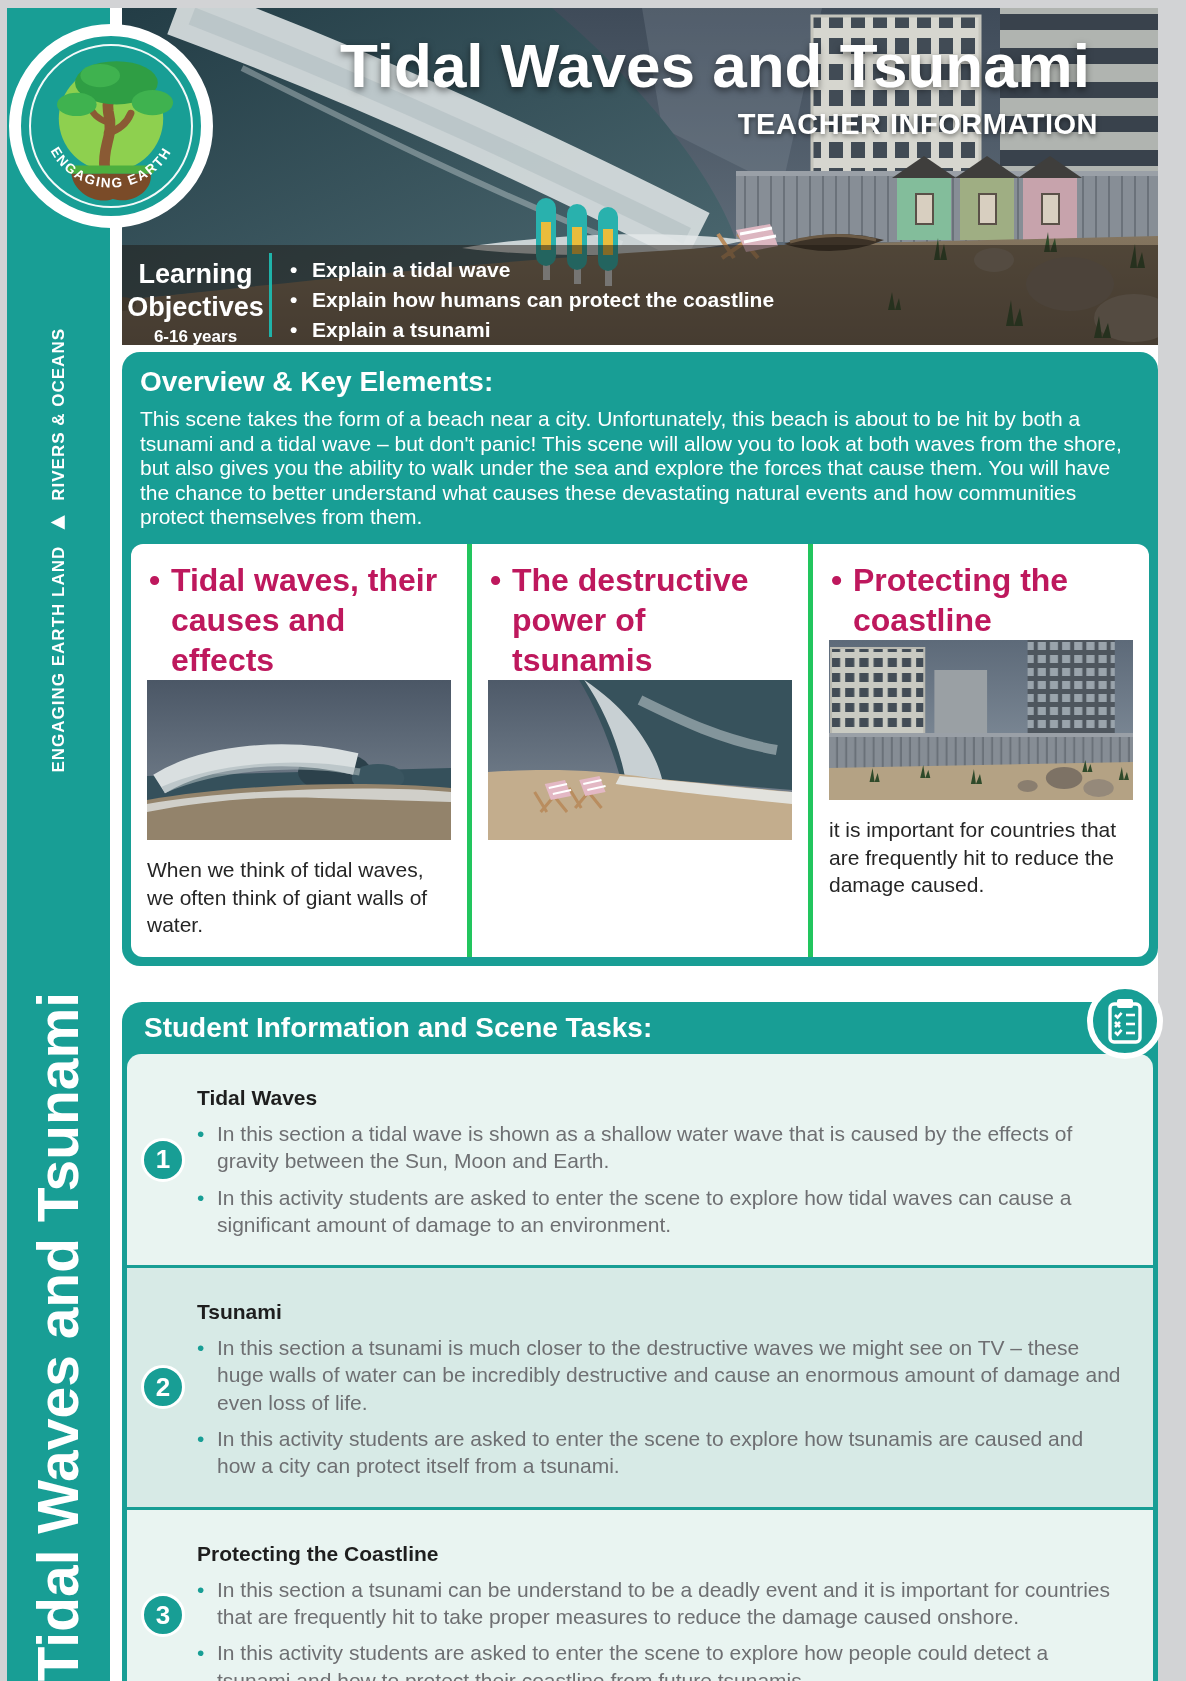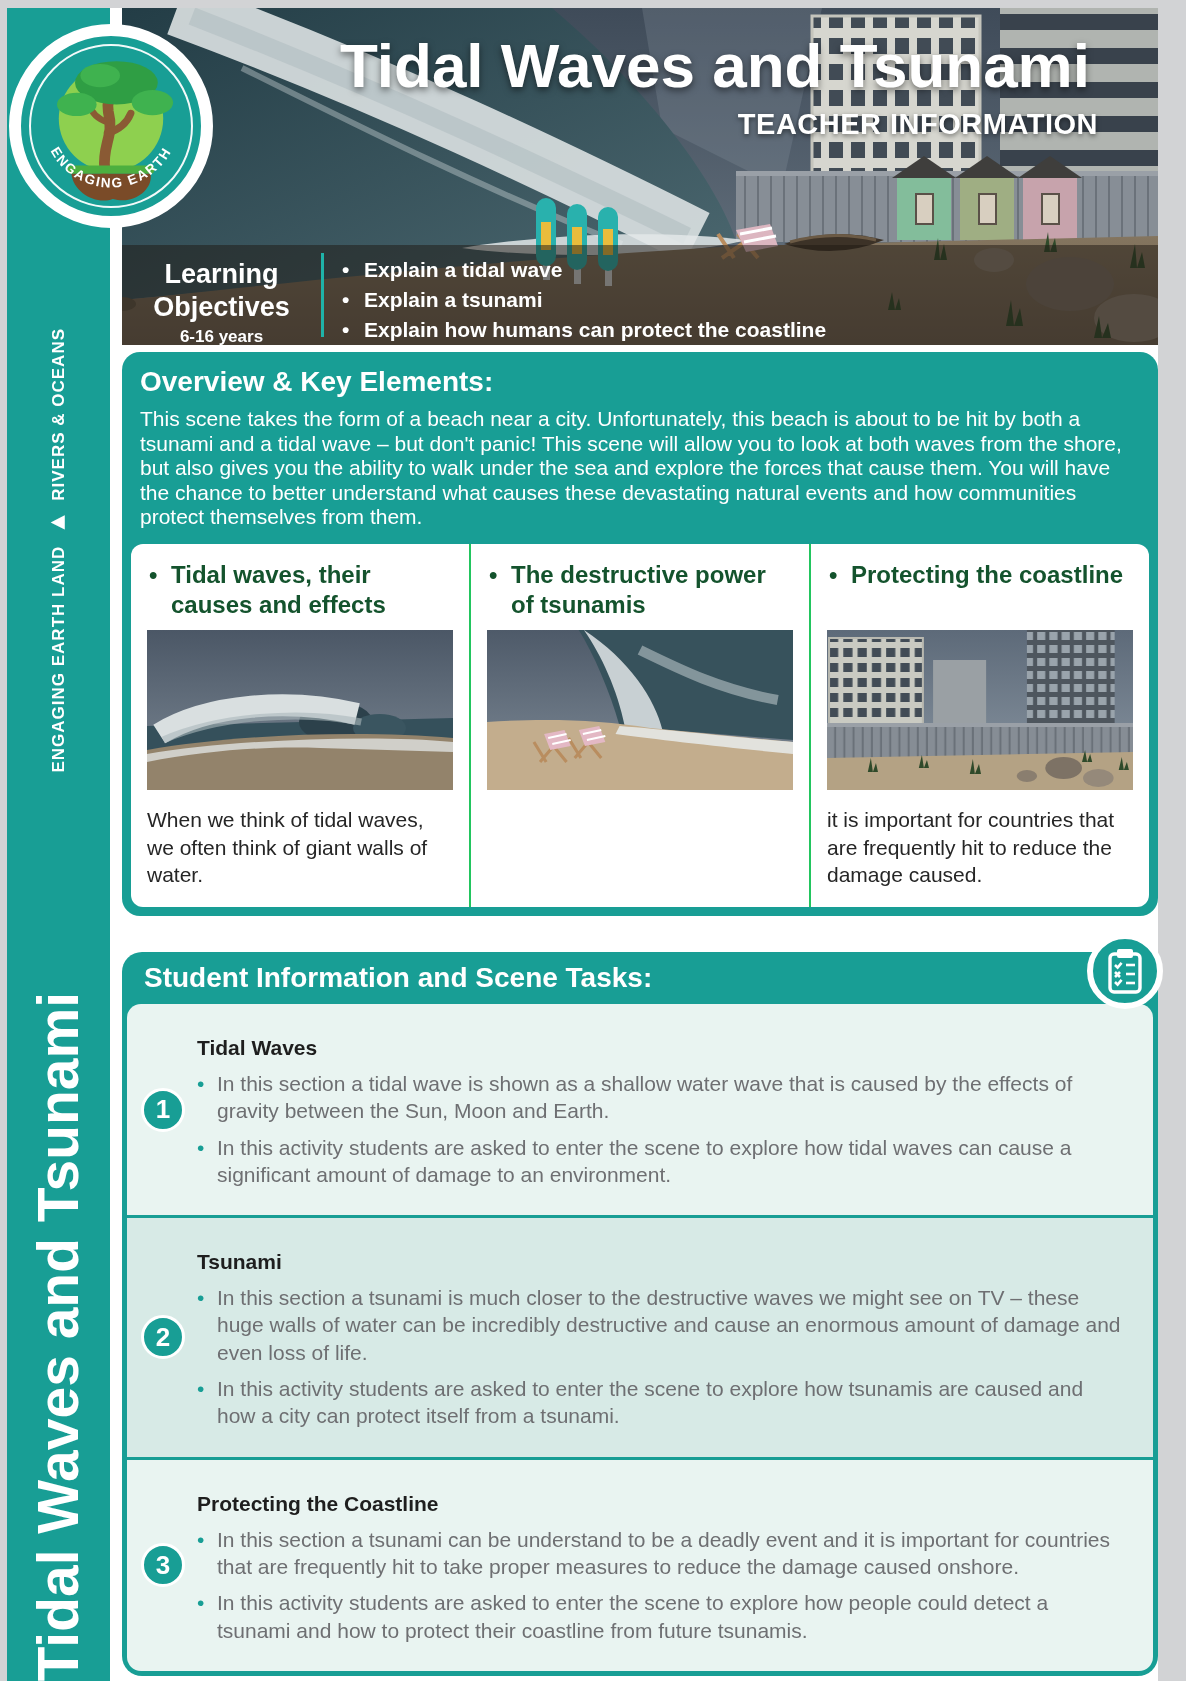--- a/index.html
+++ b/index.html
@@ -30,37 +30,37 @@
 
   
   .hero { position:relative; width:1036px; height:337px; overflow:hidden; }
   .hero svg.scene { position:absolute; inset:0; }
   .hero-title { position:absolute; top:22px; left:0; width:100%; text-align:center; padding-left:150px;
     color:#fff; font-size:62px; font-weight:bold; text-shadow:0 3px 7px rgba(0,0,0,.5); z-index:5; }
   .hero-sub { position:absolute; top:100px; right:60px; color:#fff; font-size:29px; font-weight:bold;
     letter-spacing:.5px; text-shadow:0 2px 5px rgba(0,0,0,.5); z-index:5; }
   .objectives { position:absolute; left:0; bottom:0; width:100%; height:100px;
     background:rgba(30,24,18,.50); display:flex; z-index:4; }
-  .obj-left { width:199px; text-align:center; color:#fff; padding-top:13px; }
+  .obj-left { width:147px; text-align:center; color:#fff; padding-top:13px; }
   .obj-left .l1 { font-size:27px; font-weight:bold; line-height:1.22; }
   .obj-left .age { font-size:17px; font-weight:bold; margin-top:3px; }
   .obj-divider { width:3px; background:#1fb3a9; margin:8px 0; }
   .obj-list { list-style:none; padding:10px 0 12px 18px; color:#fff; }
   .obj-list li { position:relative; padding-left:22px; font-size:21px; font-weight:bold; line-height:1.42; }
   .obj-list li::before { content:"•"; position:absolute; left:0; }
 
   
   .overview { margin-top:7px; background:#189e95; border-radius:18px; padding:14px 18px 9px 18px; }
   .overview h2 { color:#fff; font-size:28px; font-weight:bold; margin-bottom:9px; }
   .overview .body { color:#fff; font-size:21px; line-height:1.17; margin-bottom:14px; max-width:990px; }
   .ov-inner { background:#fff; border-radius:12px; margin:0 -9px 0 -9px; display:flex; }
   .ov-col { flex:1 1 0; padding:16px 16px 18px 16px; }
-  .ov-col + .ov-col { border-left:2px solid #22c55e; }
-  .ov-col h3 { color:#14532d; font-size:24px; font-weight:bold; line-height:1.25;
-    position:relative; padding-left:24px; min-height:62px; margin-bottom:8px; }
+  .ov-col + .ov-col { border-left:5px solid #22c55e; }
+  .ov-col h3 { color:#be185d; font-size:32px; font-weight:bold; line-height:1.25;
+    position:relative; padding-left:24px; min-height:62px; margin-bottom:0; }
   .ov-col h3::before { content:"•"; position:absolute; left:2px; }
   .ov-img { width:100%; height:160px; display:block; }
   .ov-cap { margin-top:16px; color:#262626; font-size:21px; line-height:1.32; }
 
   
   .tasks { position:relative; margin-top:36px; background:#189e95; border-radius:20px; padding:0 5px 5px 5px; }
   .tasks-head { height:52px; display:flex; align-items:center; padding-left:17px;
     color:#fff; font-size:28px; font-weight:bold; }
   .tasks-body { background:#e9f4f1; border-radius:14px; overflow:hidden; }
   .task { position:relative; padding:16px 26px 18px 70px; }
@@ -219,22 +219,22 @@
       <div class="hero-sub">TEACHER INFORMATION</div>
       <div class="objectives">
         <div class="obj-left">
           <div class="l1"><span>Learning</span><br>
           <span>Objectives</span></div>
           <div class="age">6-16 years</div>
         </div>
         <div class="obj-divider"></div>
         <ul class="obj-list">
           <li>Explain a tidal wave</li>
+          <li>Explain how humans can protect the coastline</li>
           <li>Explain a tsunami</li>
-          <li>Explain how humans can protect the coastline</li>
         </ul>
       </div>
     </div>
 
     <div class="overview">
       <h2>Overview &amp; Key Elements:</h2>
       <div class="body">This scene takes the form of a beach near a city. Unfortunately, this beach is about to be hit by both a tsunami and a tidal wave – but don't panic! This scene will allow you to look at both waves from the shore, but also gives you the ability to walk under the sea and explore the forces that cause them. You will have the chance to better understand what causes these devastating natural events and how communities protect themselves from them.</div>
       <div class="ov-inner">
 
         <div class="ov-col">

